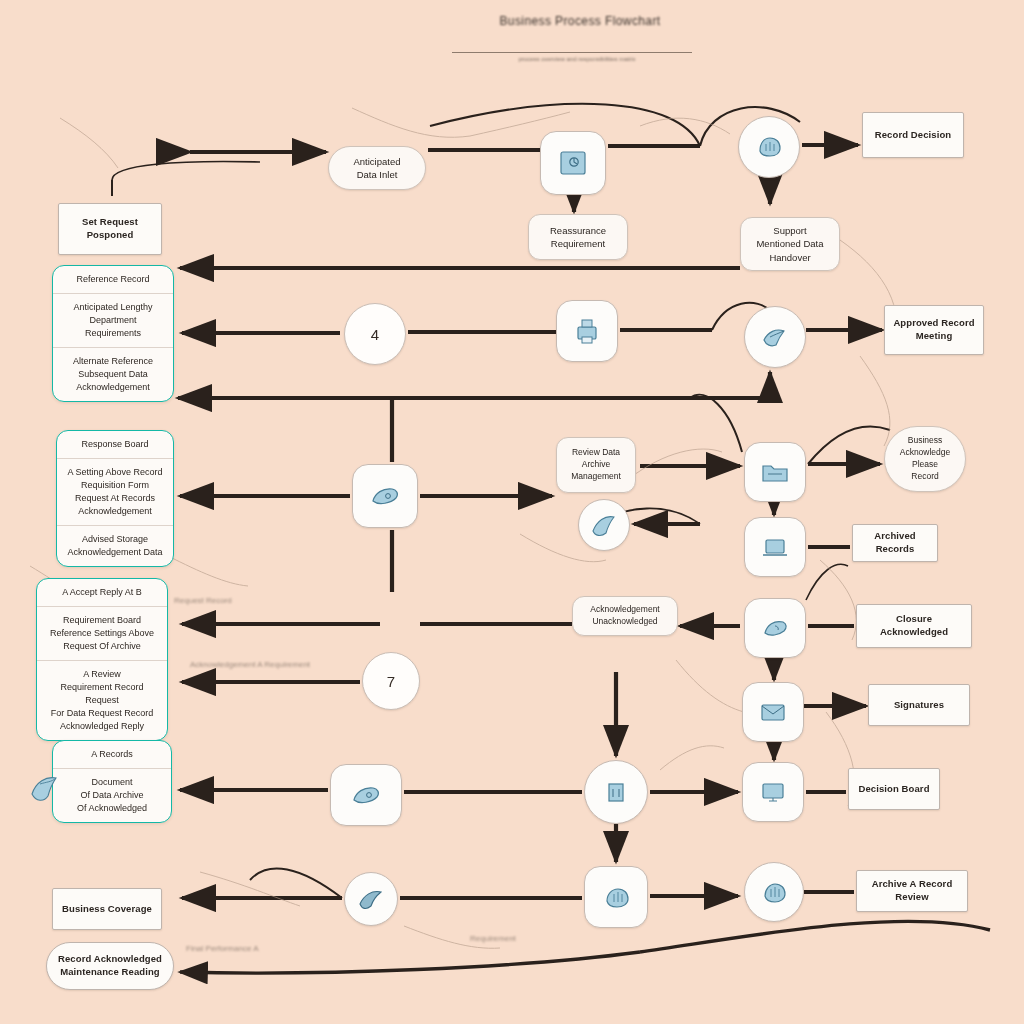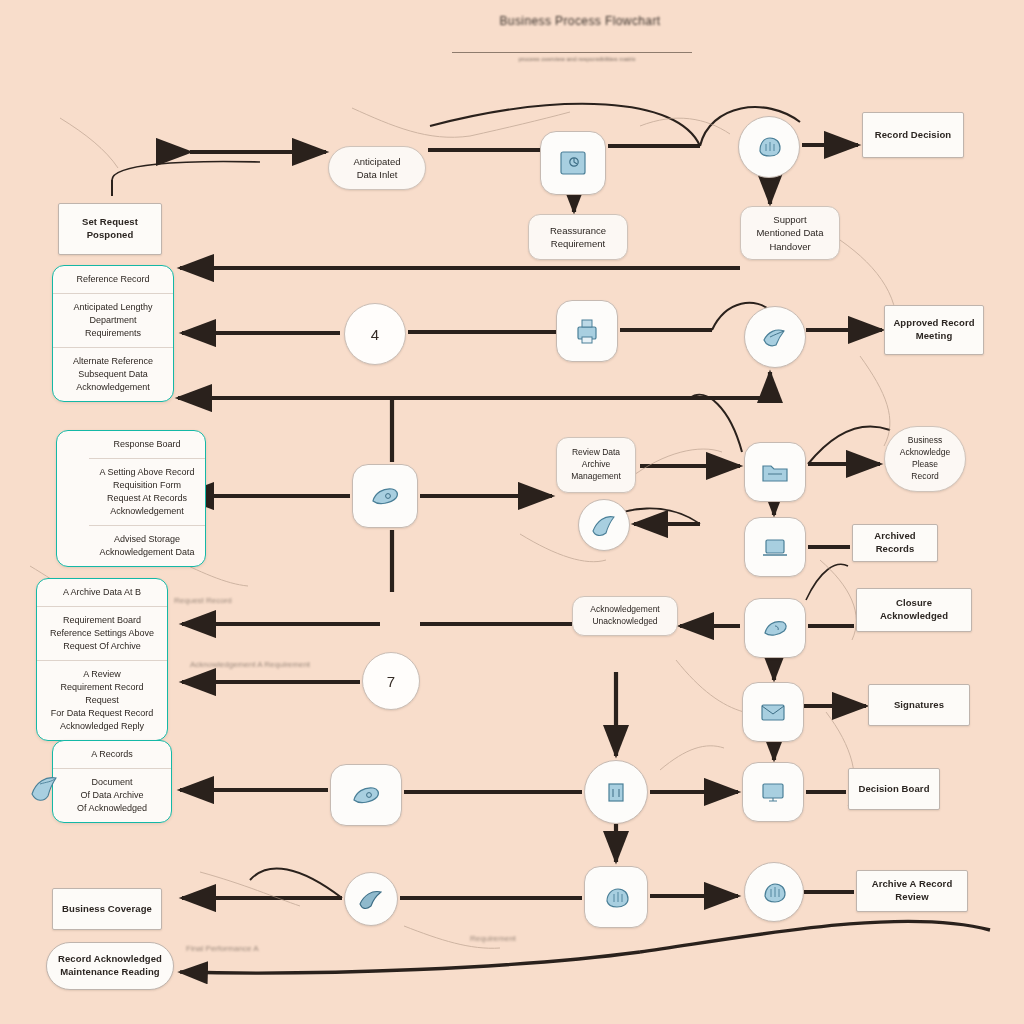--- a/index.html
+++ b/index.html
@@ -234,28 +234,28 @@
   <div id="title">Business Process Flowchart</div>
   <div id="title-rule"></div>
   <div id="title-sub">process overview and responsibilities matrix</div>
 
   <div class="stack blur1" style="left:52px;top:265px;width:120px;">
     <div class="row">Reference Record</div>
     <div class="row">Anticipated Lengthy<br>Department<br>Requirements</div>
     <div class="row">Alternate Reference<br>Subsequent Data<br>Acknowledgement</div>
   </div>
 
-  <div class="stack blur1" style="left:56px;top:430px;width:116px;padding-left:32px;">
+  <div class="stack blur1" style="left:56px;top:430px;width:116px;">
     <div class="row">Response Board</div>
     <div class="row">A Setting Above Record<br>Requisition Form<br>Request At Records<br>Acknowledgement</div>
     <div class="row">Advised Storage<br>Acknowledgement Data</div>
   </div>
 
   <div class="stack blur2" style="left:36px;top:578px;width:130px;">
-    <div class="row">A Archive Data At B</div>
+    <div class="row">A Accept Reply At B</div>
     <div class="row">Requirement Board<br>Reference Settings Above<br>Request Of Archive</div>
     <div class="row">A Review<br>Requirement Record Request<br>For Data Request Record<br>Acknowledged Reply</div>
   </div>
 
   <div class="stack blur2" style="left:52px;top:740px;width:118px;">
     <div class="row">A Records</div>
     <div class="row">Document<br>Of Data Archive<br>Of Acknowledged</div>
   </div>
 
   <div style="position:absolute;left:26px;top:770px;z-index:6;" class="blur1">
@@ -293,21 +293,21 @@
   </div>
 
   <div class="node label-box blur2" style="left:862px;top:112px;width:102px;height:46px;">
     <span class="txt">Record Decision</span>
   </div>
 
   <div class="node soft-box blur2" style="left:528px;top:214px;width:100px;height:46px;">
     <span class="txt">Reassurance<br>Requirement</span>
   </div>
 
-  <div class="node soft-box blur2" style="left:740px;top:206px;width:100px;height:54px;">
+  <div class="node soft-box blur2" style="left:740px;top:217px;width:100px;height:54px;">
     <span class="txt">Support<br>Mentioned Data<br>Handover</span>
   </div>
 
   <div class="node num-circle blur1" style="left:344px;top:303px;width:62px;height:62px;">
     <span class="txt">4</span>
   </div>
 
   <div class="node icon-round blur2" style="left:556px;top:300px;width:62px;height:62px;">
     <span>
       <svg class="icon-svg" width="32" height="32" viewBox="0 0 32 32">
@@ -384,21 +384,21 @@
 
   <div class="node icon-round blur1" style="left:744px;top:598px;width:62px;height:60px;">
     <span>
       <svg class="icon-svg" width="34" height="30" viewBox="0 0 34 30">
         <path d="M7,20 C9,12 16,7 25,9 C29,11 29,15 26,18 C21,22 12,24 7,20 Z" fill="#a8cfe0" stroke="#4a7f97" stroke-width="1.2"></path>
         <path d="M17,13 C19,13 21,15 20,17" fill="none" stroke="#3c6d85" stroke-width="1"></path>
       </svg>
     </span>
   </div>
 
-  <div class="node label-box blur2" style="left:856px;top:588px;width:116px;height:44px;">
+  <div class="node label-box blur2" style="left:856px;top:604px;width:116px;height:44px;">
     <span class="txt">Closure Acknowledged</span>
   </div>
 
   <div class="node num-circle blur2" style="left:362px;top:652px;width:58px;height:58px;">
     <span class="txt">7</span>
   </div>
 
   <div class="node icon-round blur1" style="left:742px;top:682px;width:62px;height:60px;">
     <span>
       <svg class="icon-svg" width="34" height="28" viewBox="0 0 34 28">

